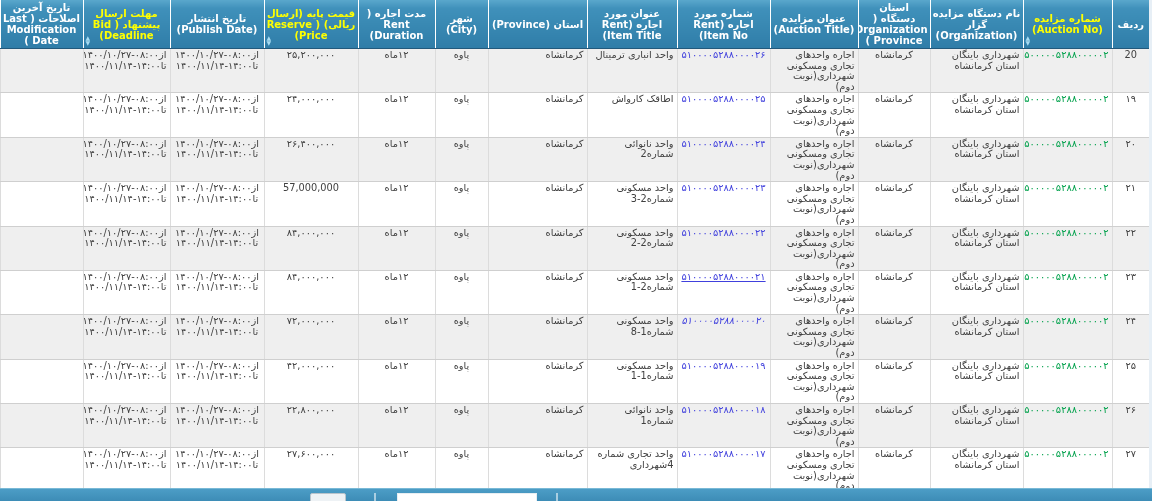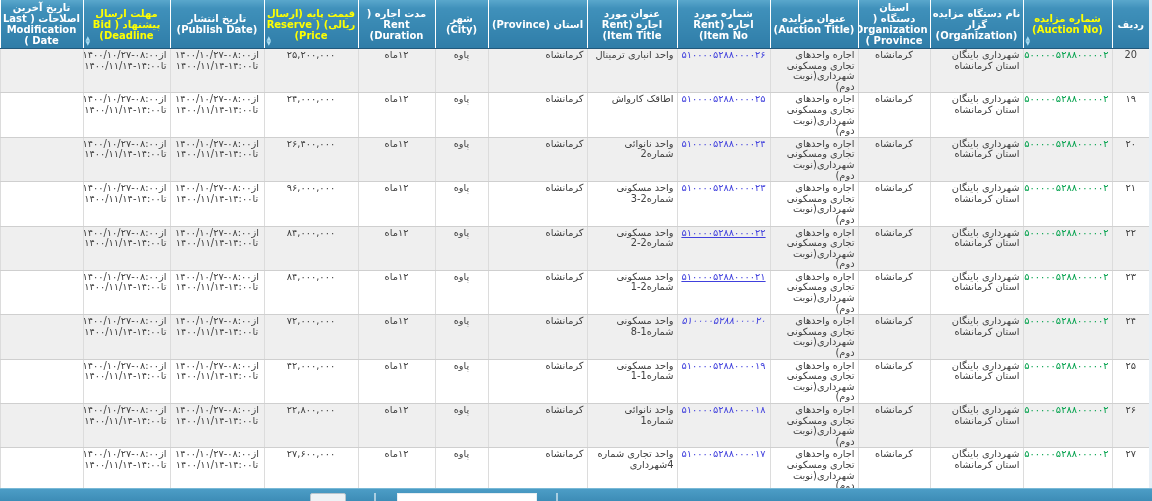--- a/index.html
+++ b/index.html
@@ -155,34 +155,34 @@
           <td class="al-c">۲۱</td>
           <td class="al-c"><span style="color: rgb(0, 161, 75);">۵۰۰۰۰۰۵۲۸۸۰۰۰۰۰۲</span></td>
           <td class="al-r">شهرداری باینگان استان کرمانشاه</td>
           <td class="al-c">کرمانشاه</td>
           <td class="al-r">اجاره واحدهای تجاری ومسکونی شهرداری(نوبت دوم)</td>
           <td class="al-c"><span style="color: rgb(64, 64, 221);">۵۱۰۰۰۰۵۲۸۸۰۰۰۰۲۳</span></td>
           <td class="al-r">واحد مسکونی شماره2-3</td>
           <td class="al-r">کرمانشاه</td>
           <td class="al-c">پاوه</td>
           <td class="al-c">۱۲ماه</td>
-          <td class="al-c">۹۶,۰۰۰,۰۰۰</td>
+          <td class="al-c">57,000,000</td>
           <td class="al-c pre">از۱۴۰۰/۱۰/۲۷‎-‎۰۸:۰۰
 تا۱۴۰۰/۱۱/۱۴‎-‎۱۴:۰۰</td>
           <td class="al-c pre">از۱۴۰۰/۱۰/۲۷‎-‎۰۸:۰۰
 تا۱۴۰۰/۱۱/۱۴‎-‎۱۴:۰۰</td>
           <td class="al-c pre"></td>
         </tr>
         <tr class="row stripe">
           <td class="al-c">۲۲</td>
           <td class="al-c"><span style="color: rgb(0, 161, 75);">۵۰۰۰۰۰۵۲۸۸۰۰۰۰۰۲</span></td>
           <td class="al-r">شهرداری باینگان استان کرمانشاه</td>
           <td class="al-c">کرمانشاه</td>
           <td class="al-r">اجاره واحدهای تجاری ومسکونی شهرداری(نوبت دوم)</td>
-          <td class="al-c"><span style="color: rgb(64, 64, 221); text-decoration: underline;">۵۱۰۰۰۰۵۲۸۸۰۰۰۰۲۲</span></td>
+          <td class="al-c"><span style="color: rgb(64, 64, 221);">۵۱۰۰۰۰۵۲۸۸۰۰۰۰۲۲</span></td>
           <td class="al-r">واحد مسکونی شماره2-2</td>
           <td class="al-r">کرمانشاه</td>
           <td class="al-c">پاوه</td>
           <td class="al-c">۱۲ماه</td>
           <td class="al-c">۸۴,۰۰۰,۰۰۰</td>
           <td class="al-c pre">از۱۴۰۰/۱۰/۲۷‎-‎۰۸:۰۰
 تا۱۴۰۰/۱۱/۱۴‎-‎۱۴:۰۰</td>
           <td class="al-c pre">از۱۴۰۰/۱۰/۲۷‎-‎۰۸:۰۰
 تا۱۴۰۰/۱۱/۱۴‎-‎۱۴:۰۰</td>
           <td class="al-c pre"></td>

